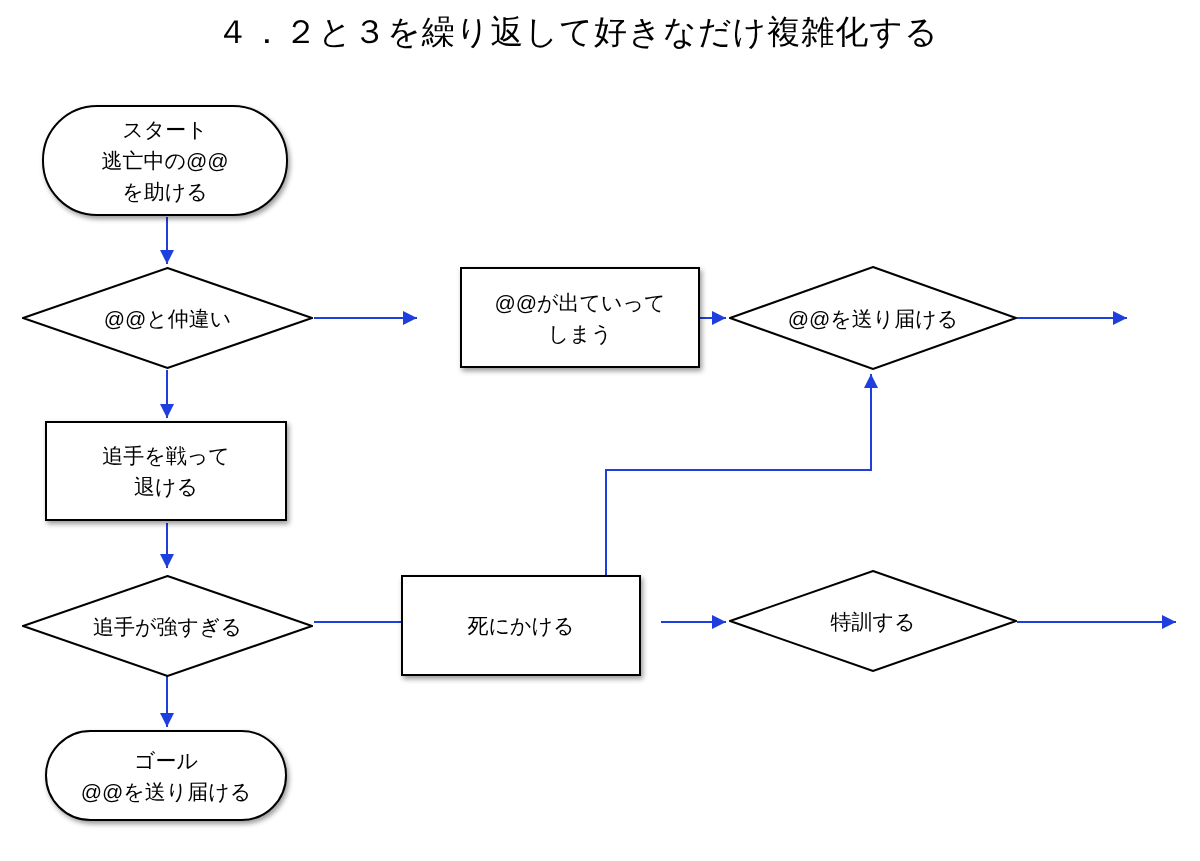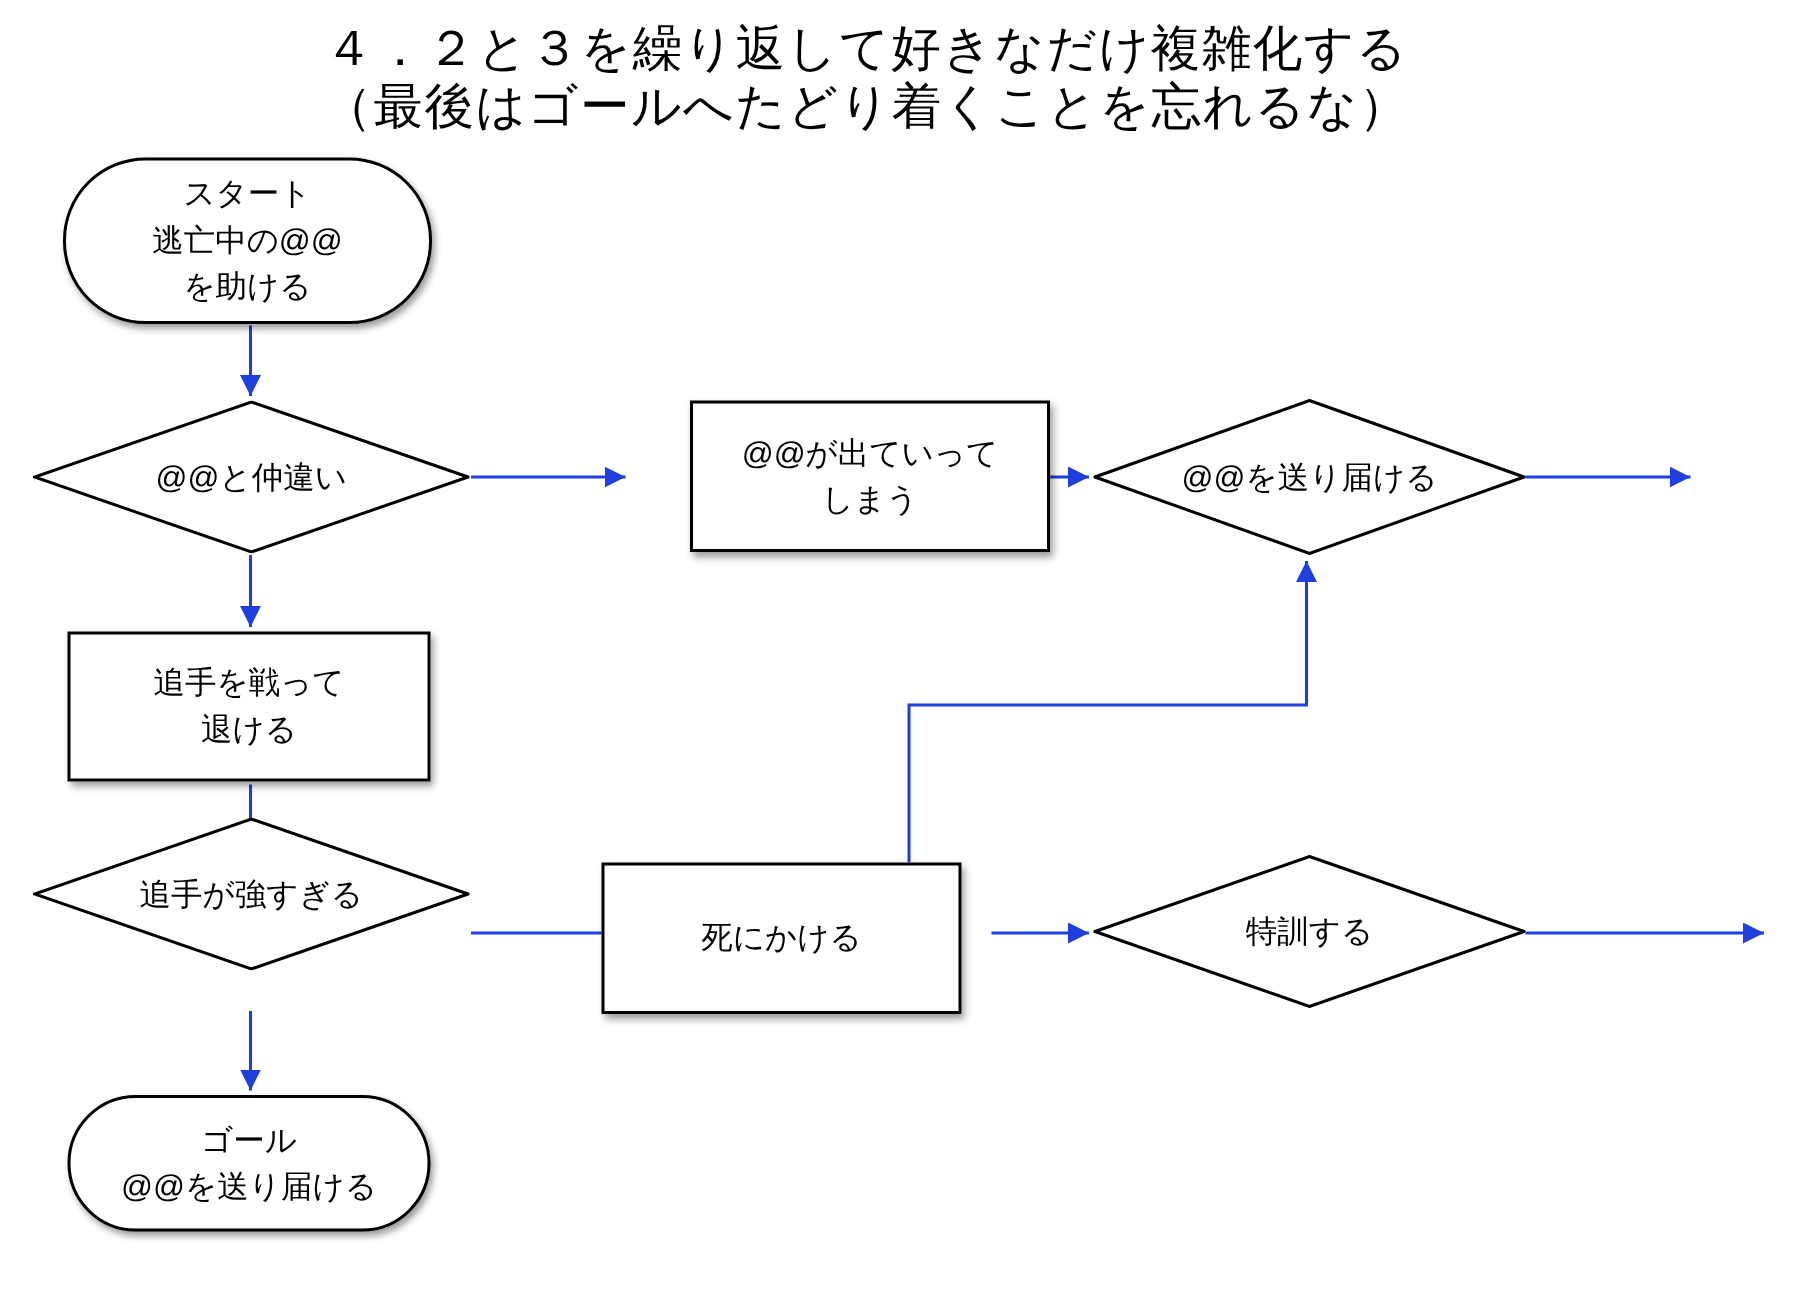--- a/index.html
+++ b/index.html
@@ -73,21 +73,20 @@
     justify-content: center;
   }
 </style>
 </head>
 <body>
 
 <div id="stage">
 
   <div class="title">
     <div>４．２と３を繰り返して好きなだけ複雑化する</div>
-    <div>（最後はゴールへたどり着くことを忘れるな）</div>
   </div>
 
   <svg id="edge-layer" viewBox="0 0 1200 861">
     <defs>
       <marker id="arrowhead" viewBox="0 0 10 10" refX="10" refY="5" markerWidth="7" markerHeight="7" orient="auto-start-reverse">
         <path d="M0,0 L10,5 L0,10 z" style="fill: var(--arrow-color, #1e3edd); stroke: none;"></path>
       </marker>
     </defs>
     <path d="M167,217 L167,264" marker-end="url(#arrowhead)"></path>
     <path d="M314,318 L417,318" marker-end="url(#arrowhead)"></path>
@@ -125,21 +124,21 @@
       <polygon points="144,1 287,52 144,103 1,52"></polygon>
     </svg>
     <div class="label">@@を送り届ける</div>
   </div>
 
   <div class="node process" style="left:45px; top:421px; width:242px; height:100px;align-items:center;">
     <div>追手を戦って</div>
     <div>退ける</div>
   </div>
 
-  <div class="node decision" style="left:22px; top:545px; width:291px; height:102px;">
+  <div class="node decision" style="left:22px; top:575px; width:291px; height:102px;">
     <svg viewBox="0 0 291 102">
       <polygon points="145.5,1 290,51 145.5,101 1,51"></polygon>
     </svg>
     <div class="label">追手が強すぎる</div>
   </div>
 
   <div class="node process" style="left:401px; top:575px; width:240px; height:101px;">
     <div>死にかける</div>
   </div>
 

